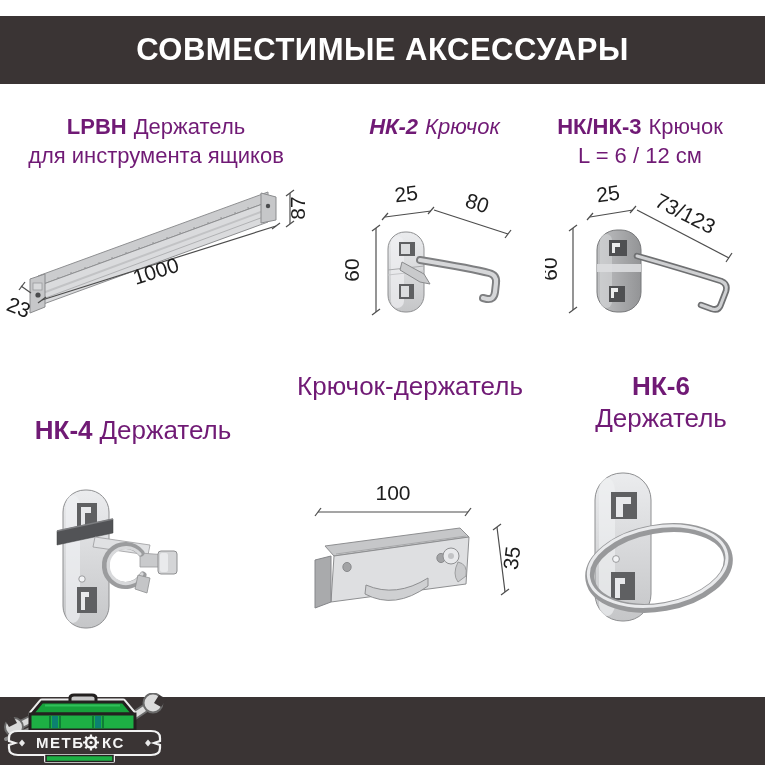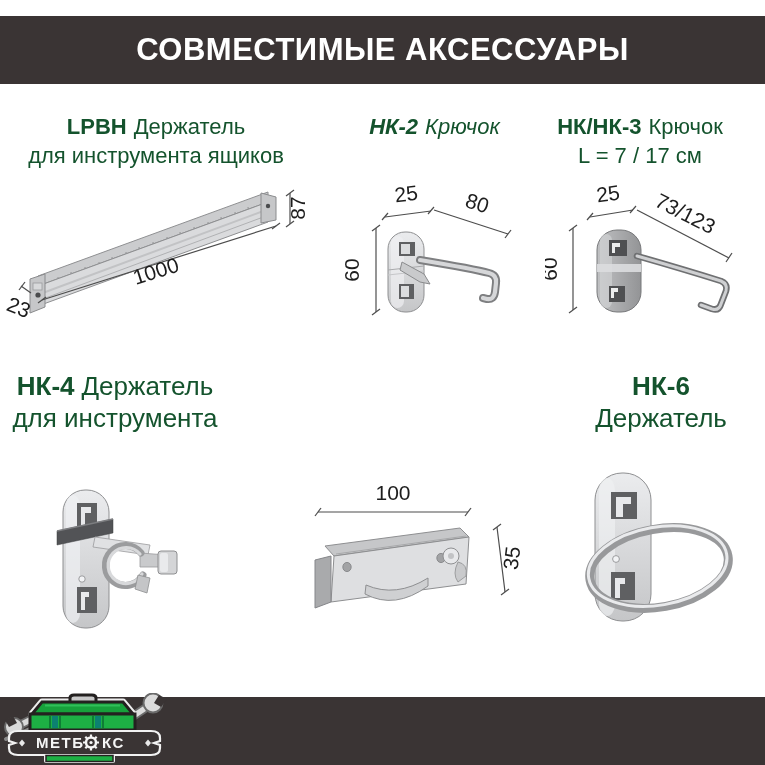--- a/index.html
+++ b/index.html
@@ -5,30 +5,30 @@
   html,body { margin:0; padding:0; }
   .page {
     position:relative; width:765px; height:765px; overflow:hidden;
     background:#ffffff; font-family:"Liberation Sans", sans-serif; color:#1b1b1b;
   }
   .bar { position:absolute; left:0; width:765px; background:#3a3434; }
   .header-bar { top:0; height:68px; display:flex; align-items:center; justify-content:center;margin-top:16px; }
   .header-title { color:#ffffff; font-size:31px; font-weight:700; letter-spacing:.5px; }
   .footer-bar { top:697px; height:68px; }
 
-  .ptitle { position:absolute; text-align:center; color:#14532d; }
+  .ptitle { position:absolute; text-align:center; color:#701a75; }
   .row1 { font-size:22px; line-height:29px; top:112px; }
   .row2 { font-size:26px; line-height:32px; top:370px; }
   .ptitle .code { font-weight:700; }
   .ptitle .code.sp { margin-right:7px; }
 
   .t-lpbh { left:6px;   width:300px; }
   .t-hk2  { left:337px; width:195px;font-style:italic; }
   .t-hk3  { left:540px; width:200px; }
-  .t-hk4  { left:4px;  width:222px; }
+  .t-hk4  { left:22px;  width:222px;margin-top:44px; }
   .t-hk5  { left:295px; width:230px; }
   .t-hk6  { left:560px; width:202px; }
 
   .draw { position:absolute; }
   svg text.dim { font-family:"Liberation Sans", sans-serif; font-size:21px; fill:#1d1d1d; }
   svg .dimline { stroke:#4d4d4d; stroke-width:1.2; }
   svg .edge  { stroke:#8e8f91; stroke-width:1; }
 
   .logo-wrap { position:absolute; left:0; top:693px; z-index:3; }
   svg .brandtxt { font-family:"Liberation Sans", sans-serif; font-size:15px; font-weight:700;
@@ -47,29 +47,29 @@
     <div><span class="code sp">LPBH</span><span>Держатель</span></div>
     <div>для инструмента ящиков</div>
   </div>
 
   <div class="ptitle row1 t-hk2">
     <div><span class="code sp">НК-2</span><span>Крючок</span></div>
   </div>
 
   <div class="ptitle row1 t-hk3">
     <div><span class="code sp">НК/НК-3</span><span>Крючок</span></div>
-    <div>L = 7 / 17 см</div>
+    <div>L = 6 / 12 см</div>
   </div>
 
   <div class="ptitle row2 t-hk4">
     <div><span class="code sp">НК-4</span><span>Держатель</span></div>
-    <div>для инструмента</div>
   </div>
 
   <div class="ptitle row2 t-hk5">
+    <div>Крючок-держатель</div>
   </div>
 
   <div class="ptitle row2 t-hk6">
     <div class="code">НК-6</div>
     <div>Держатель</div>
   </div>
 
   <svg class="draw" style="left:0;top:180px" width="320" height="150" viewBox="0 0 320 150">
     <defs>
       <linearGradient id="metalA" x1="0" y1="0" x2="0" y2="1">

